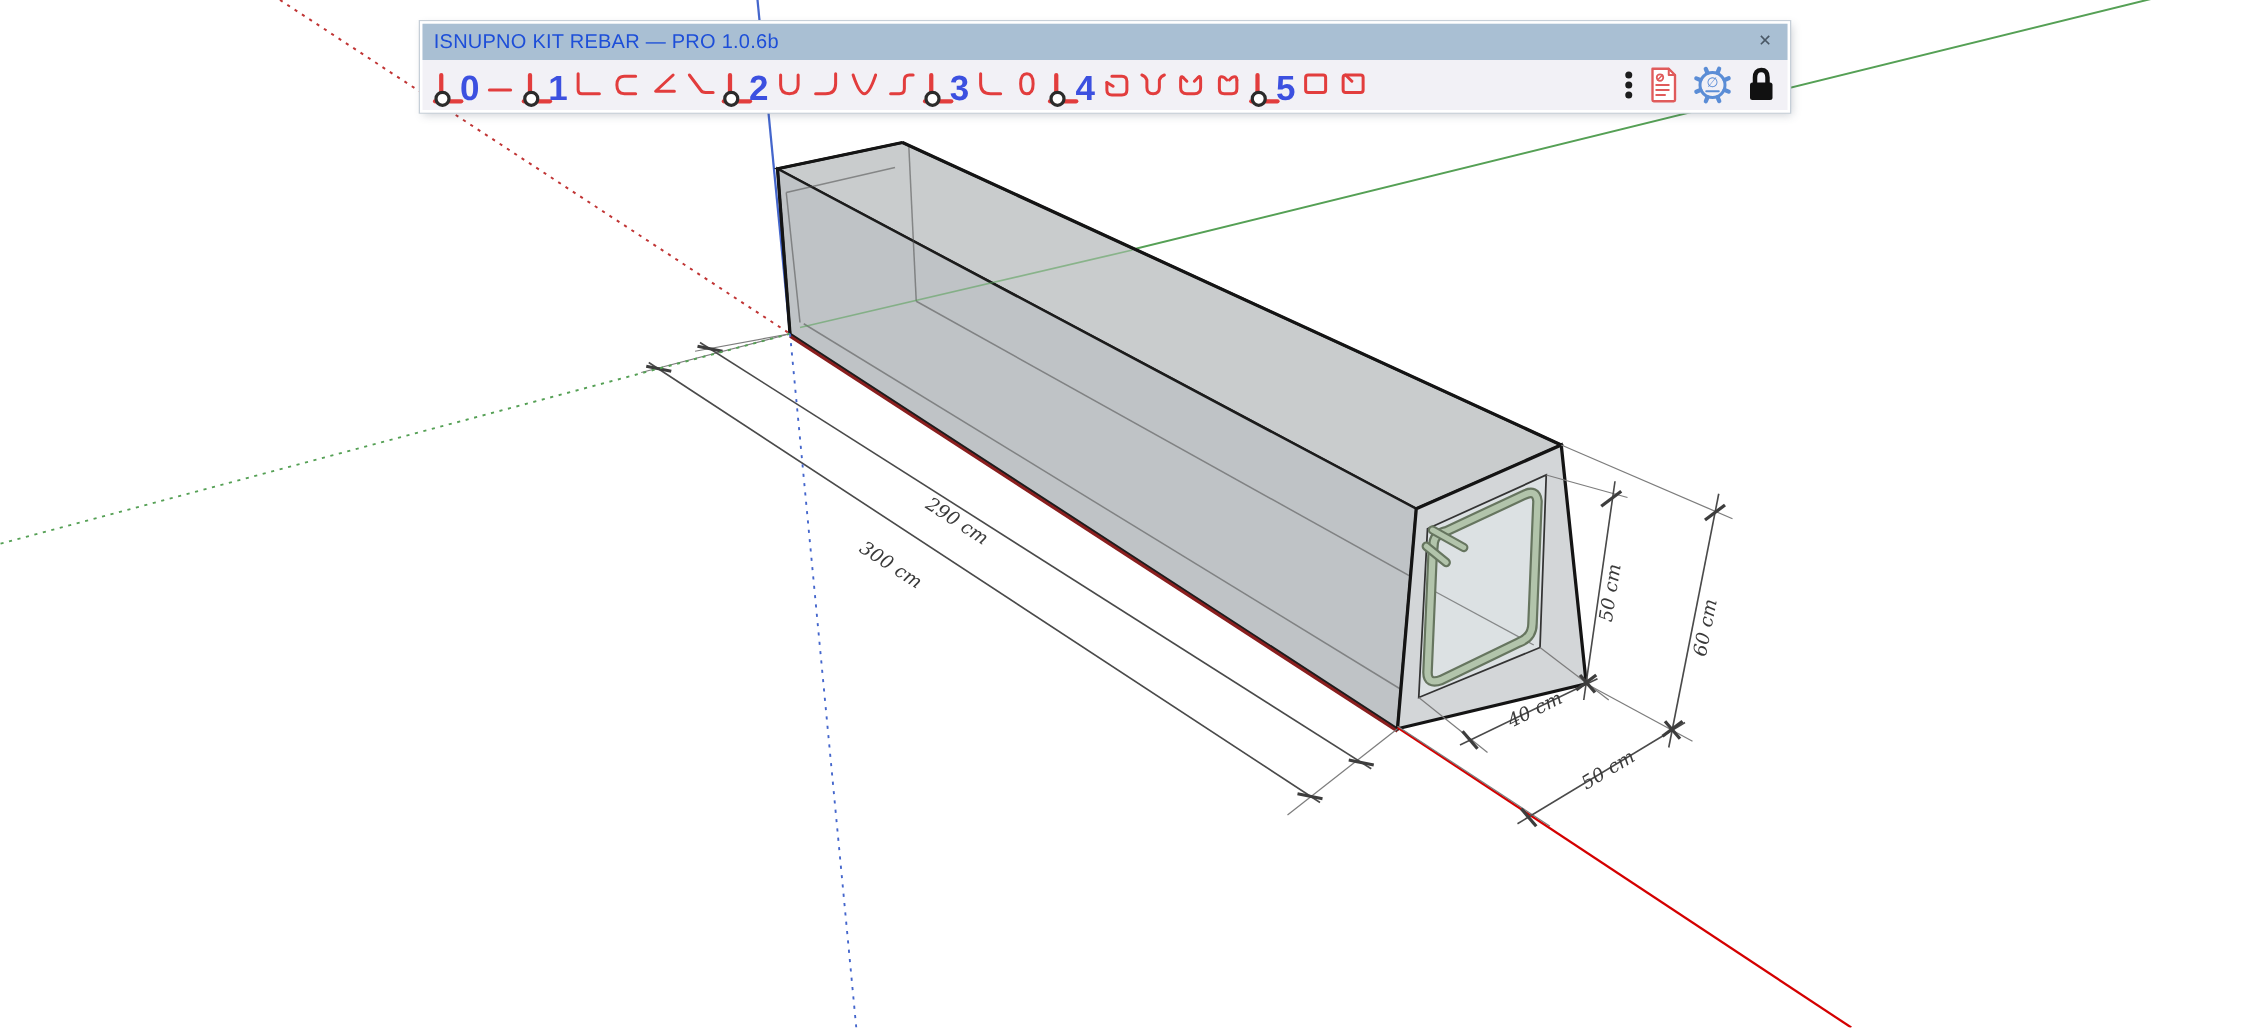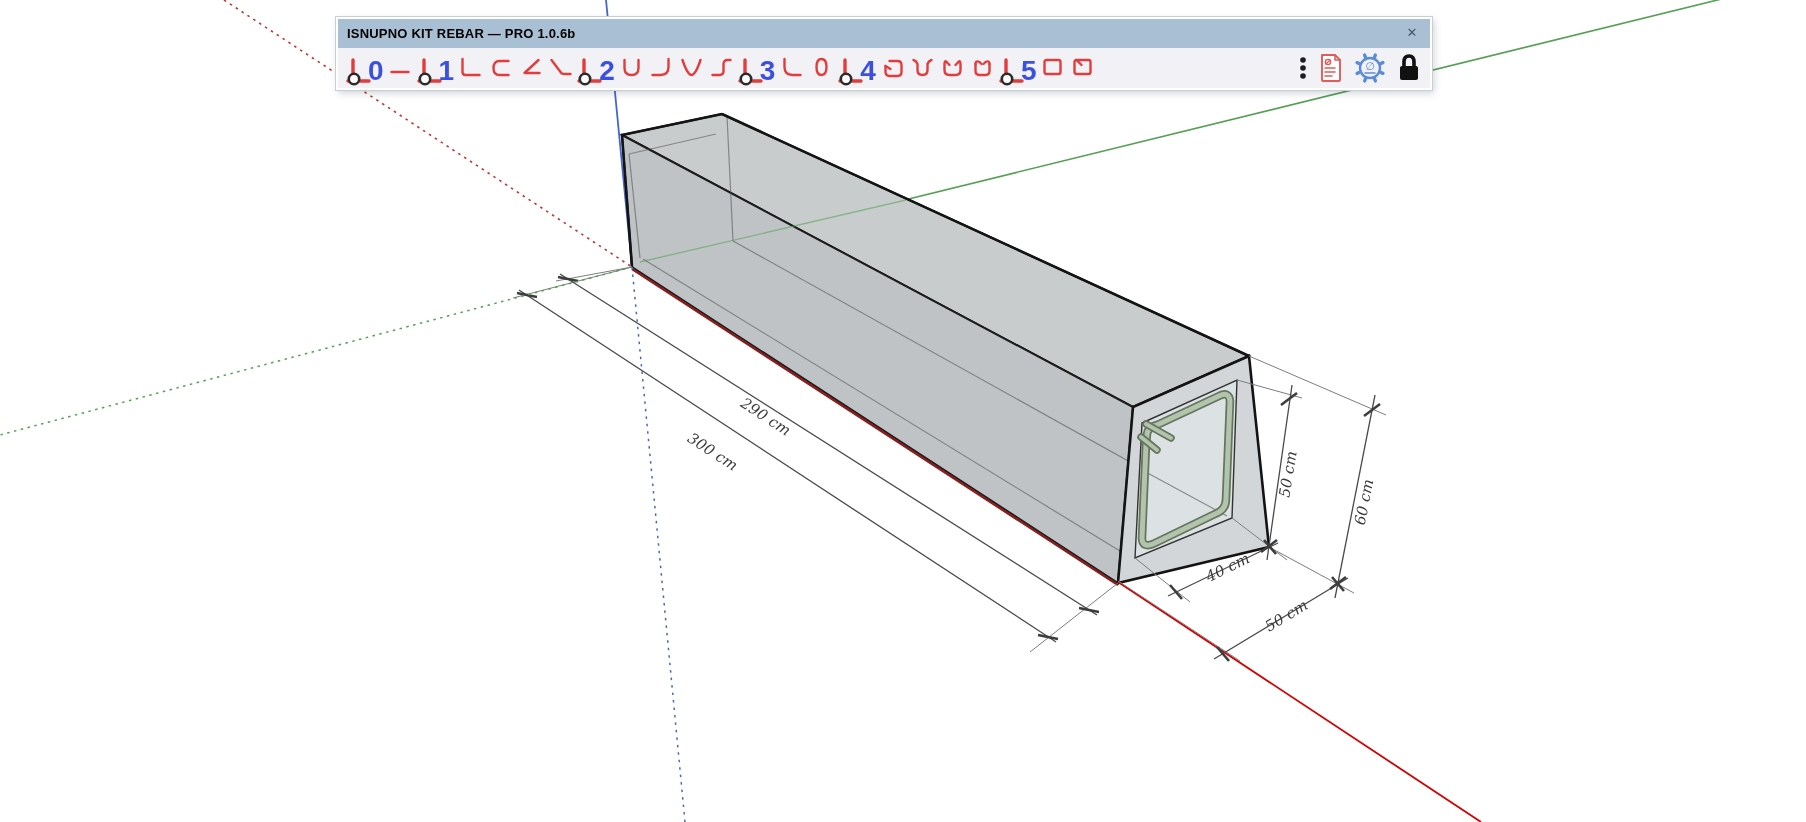--- a/index.html
+++ b/index.html
@@ -6,21 +6,21 @@
   body{width:1806px;height:822px;overflow:hidden;background:#ffffff;position:relative;
        font-family:"Liberation Sans",sans-serif;}
   .viewport{position:absolute;left:0;top:0;width:1806px;height:822px;}
   .viewport svg{display:block;}
   .dim-label{font-family:"DejaVu Serif",serif;font-style:italic;font-size:15px;fill:#3a3a3a;
              text-anchor:middle;}
   
   .toolbar{position:absolute;left:336px;top:17px;width:1092px;background:#f2f1f6;
            border:2px solid #ffffff;box-shadow:0 0 0 1px #c6cfd8,2px 3px 7px rgba(60,70,90,.25);}
   .titlebar{height:29px;background:#a9bfd3;display:flex;align-items:center;position:relative;}
-  .titlebar .title{font-size:13px;font-weight:bold;color:#000000;padding-left:9px;letter-spacing:.2px;}
+  .titlebar .title{font-size:16px;font-weight:normal;color:#1d4ed8;padding-left:9px;letter-spacing:.2px;}
   .close-btn{position:absolute;right:9px;top:5px;width:18px;height:18px;line-height:18px;
              text-align:center;color:#4a5866;font-size:13px;cursor:default;}
   .iconrow{height:40px;display:flex;align-items:center;gap:3px;padding:0 8px;}
   .tool{display:flex;align-items:center;justify-content:center;height:36px;flex:0 0 auto;}
   .tool svg{display:block;}
   .marker{display:flex;align-items:flex-end;height:36px;}
   .marker .digit{font-size:28px;line-height:30px;font-weight:bold;color:#3c50e0;margin-left:-4px;
                  font-family:"Liberation Sans",sans-serif;}
   .util-group{margin-left:auto;display:flex;align-items:center;gap:10px;}
 </style>

